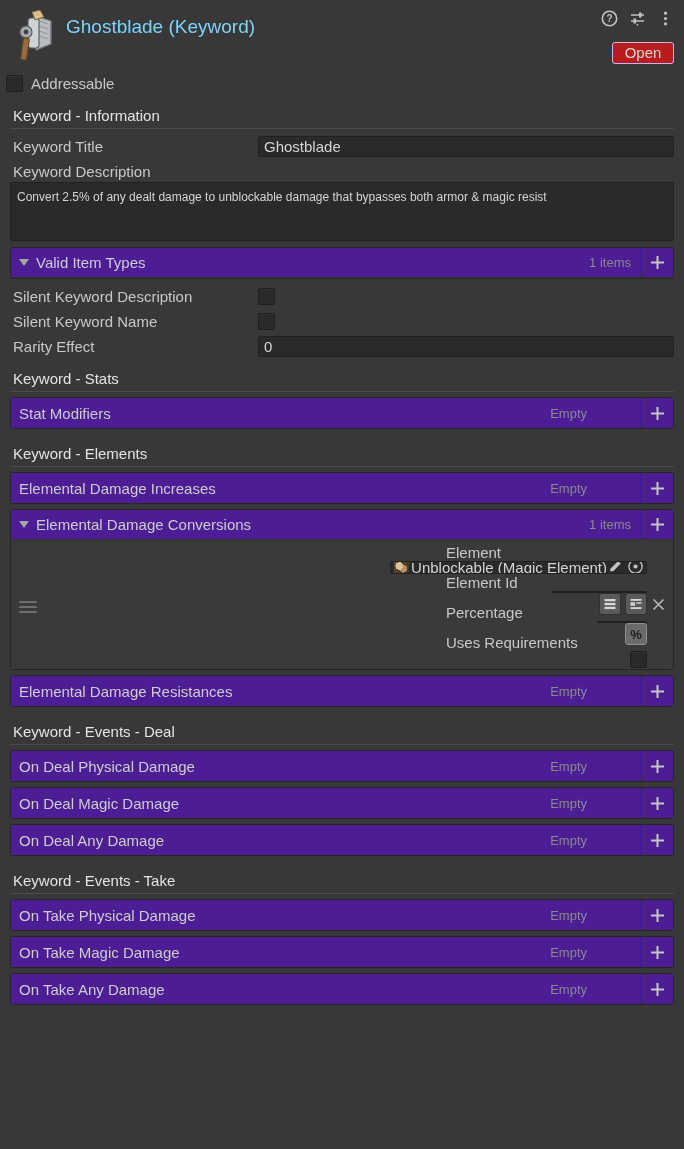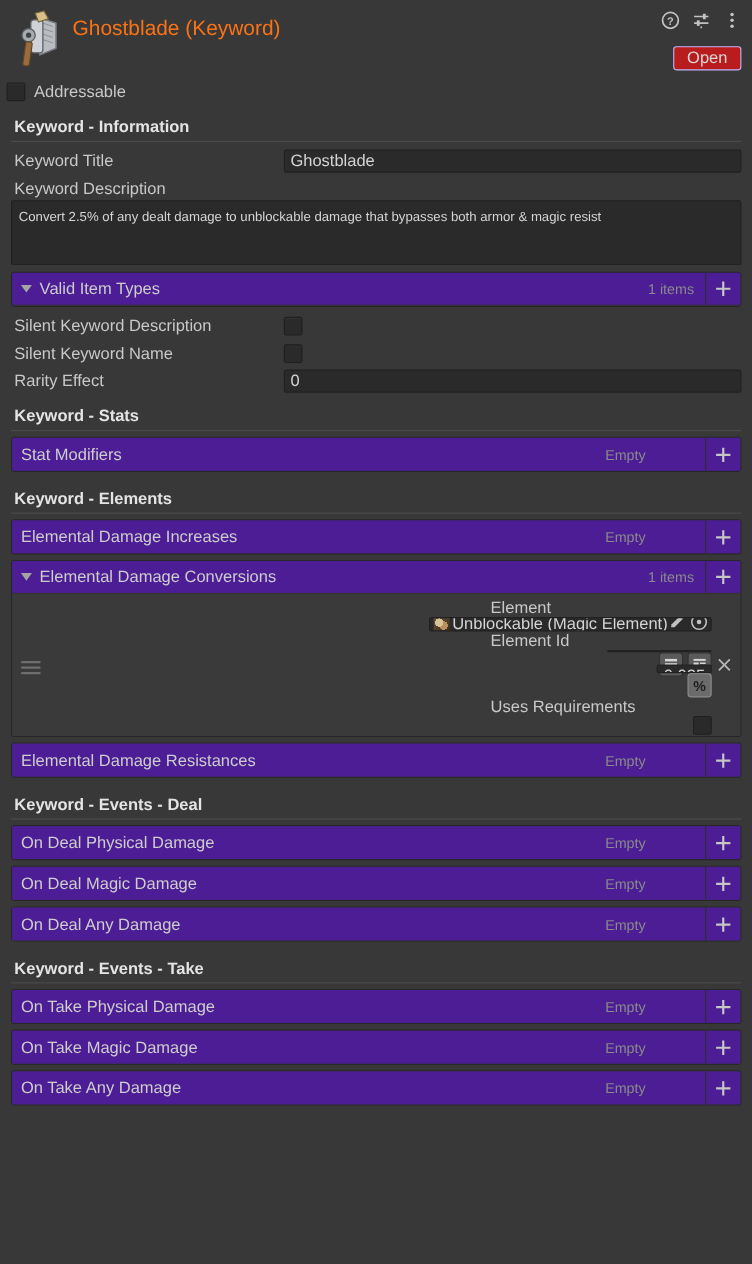--- a/index.html
+++ b/index.html
@@ -21,21 +21,21 @@
     align-items: flex-start;
   }
   .obj-icon {
     width: 46px; height: 56px;
     margin-right: 10px;
     flex: 0 0 auto;
     position: relative;
   }
   .obj-title {
     font-size: 19px;
-    color: #f97316;
+    color: #7dd3fc;
     line-height: 30px;
     padding-top: 4px;
     white-space: nowrap;
   }
   .header-icons {
     position: absolute;
     right: 10px; top: 10px;
     display: flex;
     align-items: center;
     gap: 11px;
@@ -69,21 +69,21 @@
     border: 1px solid #1f1f1f;
     border-radius: 2px;
     box-shadow: inset 0 1px 0 #333;
     flex: 0 0 auto;
   }
 
   .body { padding: 0 10px; }
 
   
   .sec-head {
-    font-weight: bold;
+    font-weight: normal;
     color: #e4e4e4;
     font-size: 15px;
     padding: 11px 0 4px 3px;
     border-bottom: 1px solid #4c4c4c;
     margin-bottom: 5px;
   }
 
   
   .field-row {
     height: 25px;
@@ -436,20 +436,21 @@
                   <rect x="1.5" y="2" width="11" height="1.8" fill="#d6d6d6"></rect>
                   <rect x="1.5" y="5.3" width="4.6" height="3.4" fill="#d6d6d6"></rect>
                   <rect x="7.4" y="5.3" width="5.1" height="1.4" fill="#d6d6d6"></rect>
                   <rect x="1.5" y="10.2" width="11" height="1.8" fill="#d6d6d6"></rect>
                 </svg>
               </span>
             </span>
           </div>
 
           <div class="prop-row">
+            <div class="prop-label">Percentage</div>
             <div class="input">0.025</div>
             <span class="icon-pair">
               <span class="sq-btn active">
                 <span style="font-size:13px;font-weight:bold;color:#1f1f1f;line-height:13px;">%</span>
               </span>
             </span>
           </div>
 
           <div class="prop-row">
             <div class="prop-label">Uses Requirements</div>

